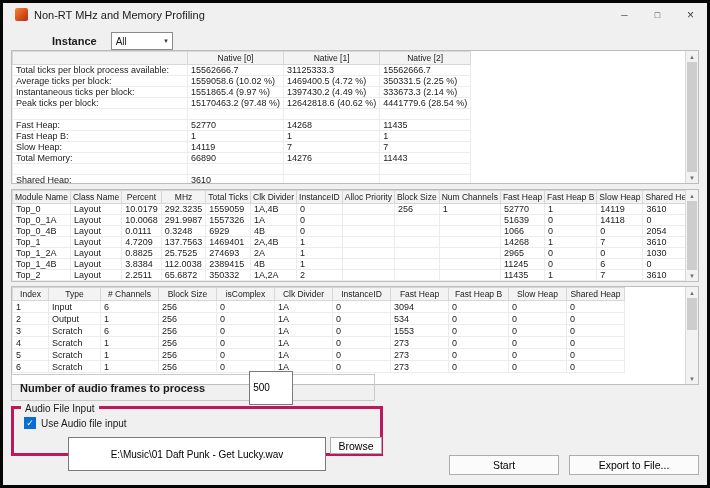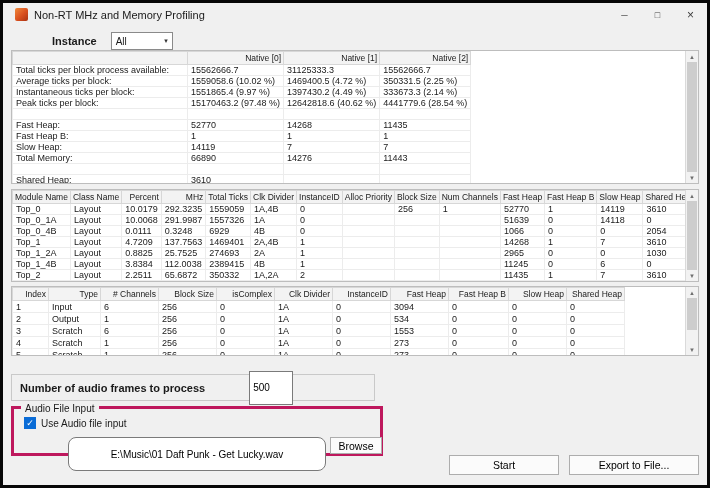--- a/index.html
+++ b/index.html
@@ -24,28 +24,28 @@
   .instance-row { position:absolute; top:29px; left:10px; display:flex; align-items:center; }
   .instance-label { font-size:11px; font-weight:bold;padding-left:39px; }
   .combo { margin-left:14px; width:62px; height:18px; background:#fff;
     border:1px solid #8a8a8a; display:flex; align-items:center; padding:0 4px; font-size:10px; }
   .combo-arrow { margin-left:auto; font-size:7px; color:#333; }
   
   .tablebox { position:absolute; left:8px; width:688px; background:#fff;
     border:1px solid #bdbdbd; overflow:hidden; }
   .tablebox table { border-collapse:collapse; table-layout:fixed; font-size:9px; }
   .tablebox th { background:#f3f3f3; border:1px solid #d7d7d7; font-weight:normal;
-    text-align:right; height:13px; padding:0 2px; overflow:hidden; white-space:nowrap; font-size:8.5px; }
+    text-align:center; height:13px; padding:0 2px; overflow:hidden; white-space:nowrap; font-size:8.5px; }
   .tablebox td { border:1px solid #ececec; padding:0 3px; overflow:hidden;
     white-space:nowrap; text-align:left; }
   #table1 { top:47px; height:134px; }
   #table1 td { height:11px; }
   #table2 { top:186px; height:93px; }
   #table2 td { height:10px; }
-  #table3 { top:283px; height:70px; }
+  #table3 { top:283px; height:99px; }
   #table3 td { height:12px; }
   
   .vscroll { position:absolute; top:0; right:0; bottom:0; width:13px;
     background:#f2f2f2; border-left:1px solid #dadada;
     display:flex; flex-direction:column; }
   .scroll-arrow { height:11px; flex:0 0 auto; display:flex; align-items:center;
     justify-content:center; font-size:6px; color:#6f6f6f; }
   .scroll-thumb { background:#cdcdcd; margin:0 1px; }
   .vscroll.full .scroll-thumb { flex:1; }
   .vscroll.part .scroll-thumb { height:32px; flex:0 0 auto; }
@@ -62,21 +62,21 @@
     border:3px solid #be185d; }
   .audio-legend { position:absolute; top:-6px; left:7px; background:#f0f0f0;
     padding:0 4px; font-size:10px; }
   .checkbox-row { position:absolute; top:8px; left:10px; display:flex;
     align-items:center; gap:5px; }
   .checkbox { width:12px; height:12px; background:#0a6cd6; border:1px solid #0a6cd6;
     display:flex; align-items:center; justify-content:center; }
   .checkbox .check { color:#fff; font-size:9px; line-height:1; }
   .checkbox-label { font-size:10px; }
   .path-input { position:absolute; left:54px; top:28px; width:258px; height:28px;
-    text-align:center;border-radius:8px; }
+    text-align:center; }
   .btn { background:#fbfbfb; border:1px solid #adadad; font-family:inherit;
     font-size:10.5px; display:flex; align-items:center; justify-content:center; cursor:default; }
   .browse-btn { position:absolute; left:316px; top:28px; width:52px; height:17px; }
   .start-btn { position:absolute; left:446px; top:452px; width:110px; height:20px; }
   .export-btn { position:absolute; left:566px; top:452px; width:130px; height:20px; }
 </style>
 </head>
 <body>
 
 <div class="frame">

